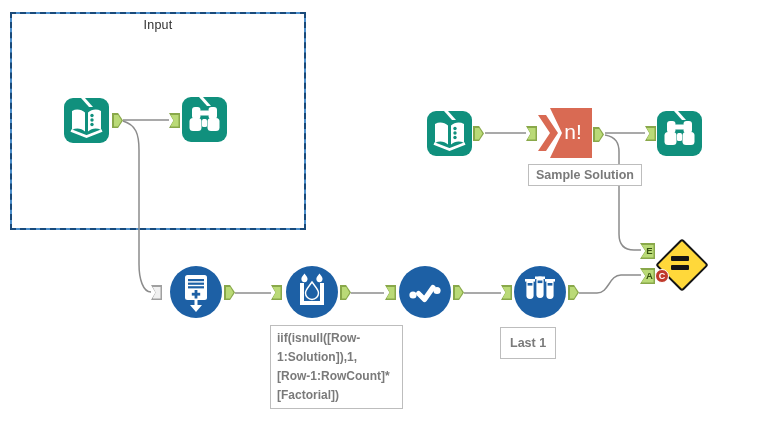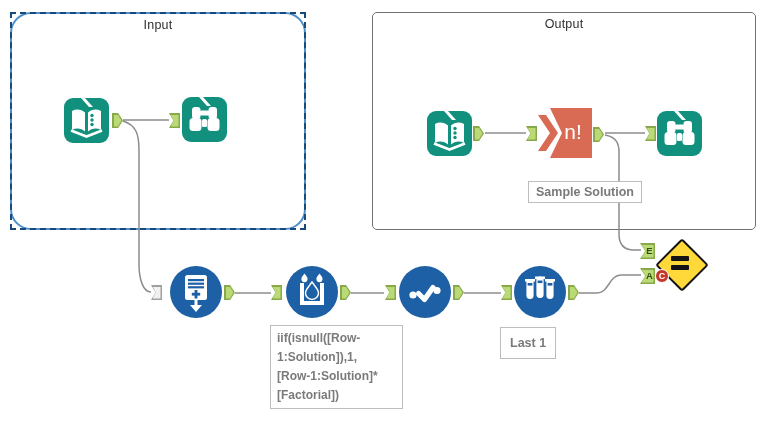--- a/index.html
+++ b/index.html
@@ -4,21 +4,21 @@
 <style>
   html,body{margin:0;padding:0;background:#ffffff;}
   .canvas{
     position:relative;width:764px;height:431px;background:#ffffff;overflow:hidden;
     font-family:"Liberation Sans",sans-serif;
   }
   .wires{position:absolute;left:0;top:0;width:764px;height:431px;z-index:1;}
   .wires path{stroke:#8c8c8c;stroke-width:1.5;fill:none;}
 
   
-  .container{position:absolute;background:#ffffff;z-index:0;border-radius:21px;}
+  .container{position:absolute;background:#ffffff;z-index:0;}
   .container-input{left:10px;top:12px;width:292px;height:214px;border:2px solid #4b8ecb;}
   .container-input .dash{position:absolute;inset:-2px;border:2px dashed #1a4a7a;pointer-events:none;}
   .container-output{left:372px;top:12px;width:382px;height:216px;border:1.5px solid #707070;border-radius:5px;}
   .container-title{
     position:absolute;top:4px;left:0;width:100%;text-align:center;
     font-size:12.5px;color:#2f2f2f;letter-spacing:.2px;
   }
 
   
   .tile{position:absolute;width:45px;height:45px;z-index:2;}
@@ -63,35 +63,32 @@
   }
   .equals{position:absolute;left:671px;top:256px;width:18px;z-index:3;}
   .equals div{width:18px;height:5px;background:#141414;border-radius:1px;}
   .equals div + div{margin-top:3.5px;}
 
   
   .note{
     position:absolute;background:#ffffff;border:1px solid #bdbdbd;color:#7a7a7a;
     font-weight:bold;z-index:2;
   }
-  .note-sample-solution{left:528px;top:164px;padding:3px 7px;font-size:12.5px;margin-top:17px;}
+  .note-sample-solution{left:528px;top:164px;padding:3px 7px;font-size:12.5px;}
   .note-formula{left:270px;top:325px;width:119px;padding:3px 6px;font-size:12px;line-height:19px;}
   .note-last1{left:500px;top:327px;padding:8px 9px;font-size:12.5px;}
 </style>
 </head>
 <body>
 
 <div class="canvas">
 
   <div class="container container-input">
     <div class="dash"></div>
     <div class="container-title">Input</div>
-  </div>
-  <div class="container container-output">
-    <div class="container-title">Output</div>
   </div>
 
   <svg class="wires">
     <path d="M123 120 H169"></path>
     <path d="M123 121 C136 125 139 134 139 150 V264 C139 279 143 292 151 292"></path>
     <path d="M235 293 H271"></path>
     <path d="M351 293 H384"></path>
     <path d="M464 293 H501"></path>
     <path d="M579 293 H597 C609 293 609 275 621 275 H641"></path>
     <path d="M485 133 H526"></path>
@@ -280,18 +277,18 @@
     <div class="outer"></div>
       <div class="inner"></div>
     <span>A</span>
   </div>
   <div class="cbadge">C</div>
 
   <div class="note note-sample-solution">Sample Solution</div>
   <div class="note note-formula">
     <div>iif(isnull([Row-</div>
     <div>1:Solution]),1,</div>
-    <div>[Row-1:Solution]*</div>
+    <div>[Row-1:RowCount]*</div>
     <div>[Factorial])</div>
   </div>
   <div class="note note-last1">Last 1</div>
 
 </div>
 
 </body></html>

